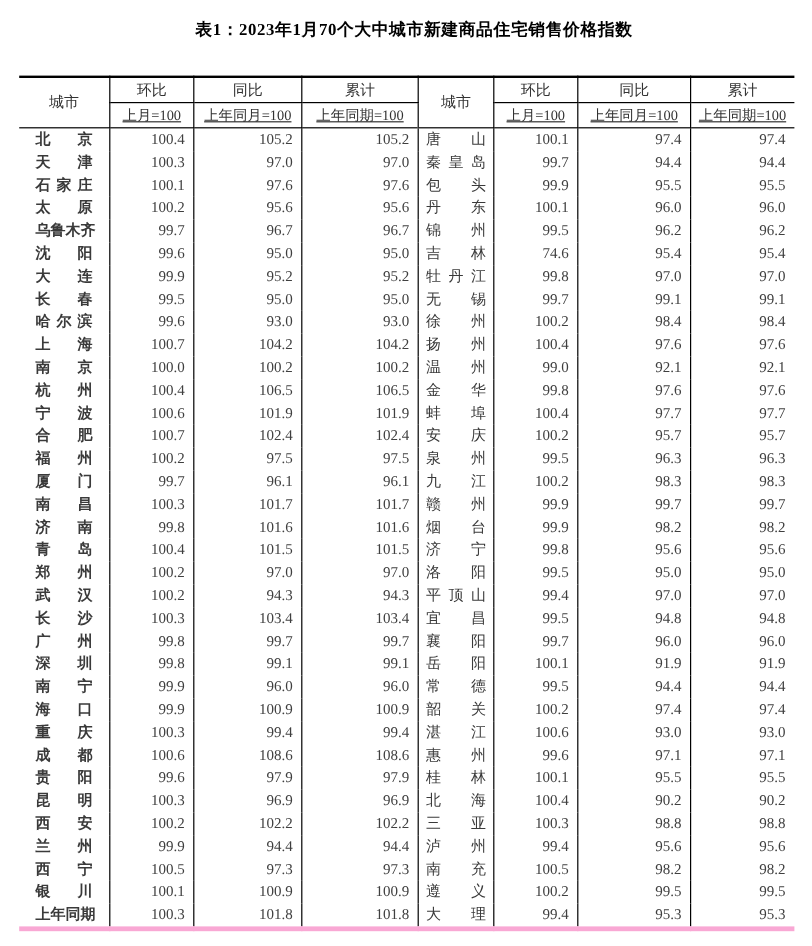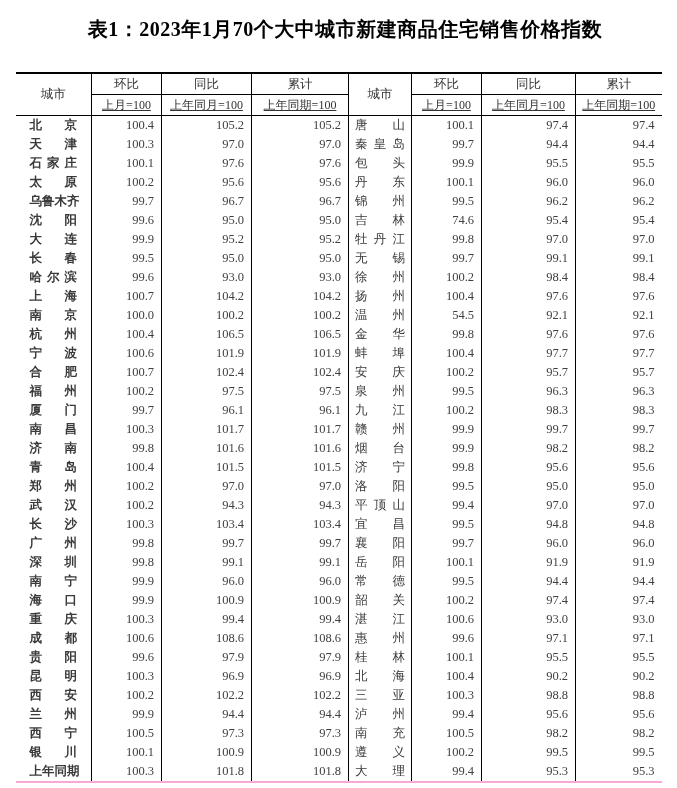--- a/index.html
+++ b/index.html
@@ -5,32 +5,32 @@
   html, body {
     margin: 0; padding: 0;
     width: 677px; height: 788px;
     background: #ffffff;
     overflow: hidden;
     font-family: "Liberation Serif", "DejaVu Serif", serif;
   }
   .page-title {
     margin: 16px 0 0 13px;
     text-align: center;
-    font-size: 20px;
+    font-size: 14px;
     font-weight: bold;
     color: #000000;
     letter-spacing: 0.5px;
   }
   table.price-table {
     border-collapse: collapse;
     table-layout: fixed;
     width: 646px;
     margin: 29px auto 0 auto;
     border-top: 2px solid #000;
-    border-bottom: 2px solid #f9a8d4;
+    border-bottom: 4px solid #f9a8d4;
     color: #3a3a3a;
   }
   .price-table th, .price-table td {
     border-right: 1px solid #000;
     font-weight: normal;
     padding: 0;
     overflow: hidden;
     white-space: nowrap;
   }
   .price-table tr > *:last-child { border-right: none; }
@@ -202,21 +202,21 @@
         <td class="num-cell">100.4</td>
         <td class="num-cell">97.6</td>
         <td class="num-cell">97.6</td>
       </tr>
       <tr>
         <td class="city-cell city-left">南京</td>
         <td class="num-cell">100.0</td>
         <td class="num-cell">100.2</td>
         <td class="num-cell">100.2</td>
         <td class="city-cell city-right">温州</td>
-        <td class="num-cell">54.5</td>
+        <td class="num-cell">99.0</td>
         <td class="num-cell">92.1</td>
         <td class="num-cell">92.1</td>
       </tr>
       <tr>
         <td class="city-cell city-left">杭州</td>
         <td class="num-cell">100.4</td>
         <td class="num-cell">106.5</td>
         <td class="num-cell">106.5</td>
         <td class="city-cell city-right">金华</td>
         <td class="num-cell">99.8</td>

